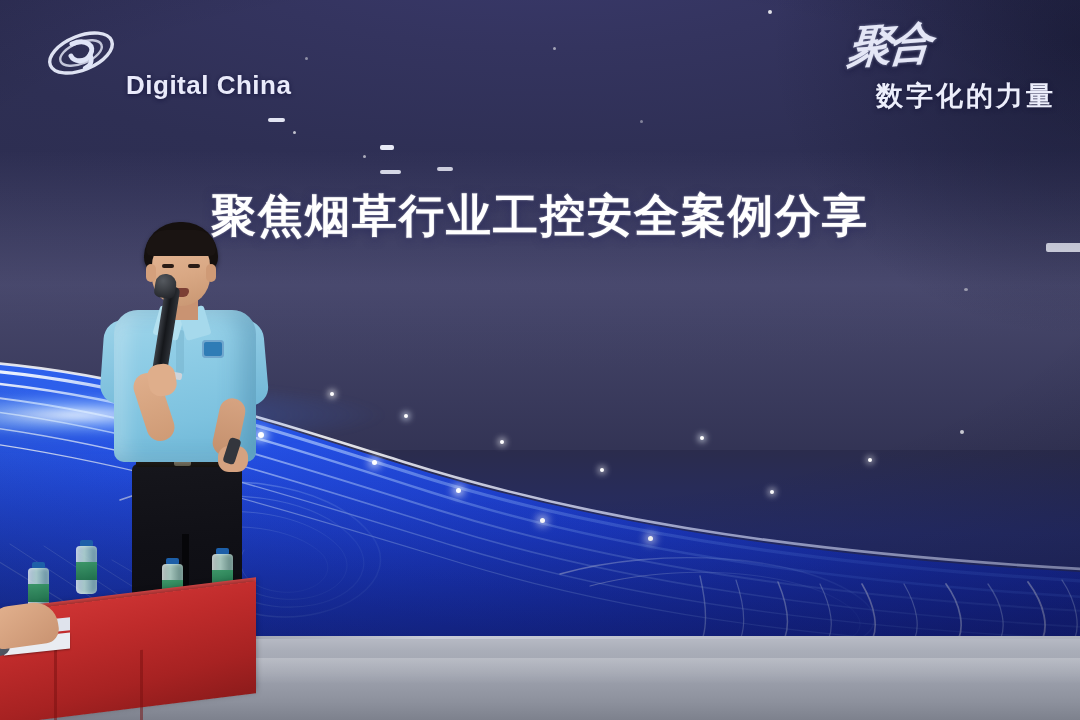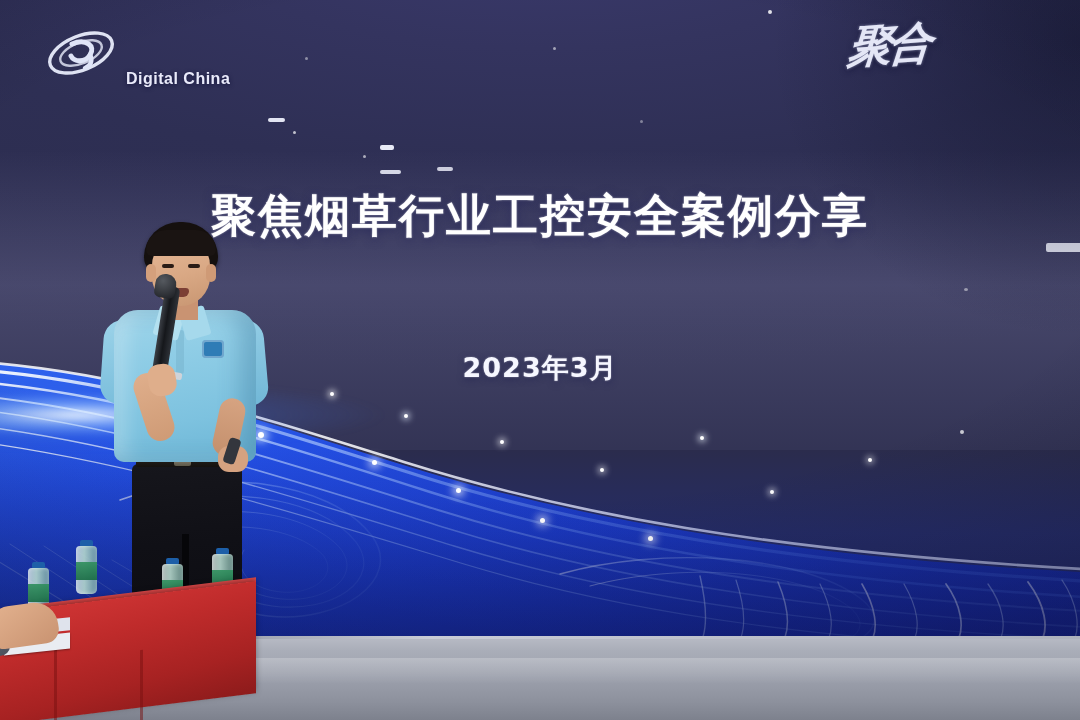--- a/index.html
+++ b/index.html
@@ -77,21 +77,21 @@
   
   #logo-dc { position:absolute; left:44px; top:18px; width:250px; height:72px; }
   #logo-dc .mark { position:absolute; left:0; top:4px; width:74px; height:62px; }
   #logo-dc .cn-name {
     position:absolute; left:82px; top:20px;
     font-size:30px; font-weight:bold; color:#f0f1fb; letter-spacing:3px;
     text-shadow:0 1px 4px rgba(20,20,60,.9);
   }
   #logo-dc .en-name {
     position:absolute; left:82px; top:52px;
-    font-size:16px; font-weight:bold; color:#e9eafa; letter-spacing:.5px;
+    font-size:26px; font-weight:bold; color:#e9eafa; letter-spacing:.5px;
     text-shadow:0 1px 4px rgba(20,20,60,.9);
   }
 
   
   #logo-ju { position:absolute; right:24px; top:16px; width:270px; height:96px; }
   #logo-ju .calli {
     position:absolute; right:128px; top:0px;
     font-size:44px; font-weight:bold; color:#e4e6f6;
     font-style:italic; letter-spacing:-4px;
     text-shadow:0 0 3px rgba(220,225,255,.55), 0 2px 6px rgba(20,20,55,.9);
@@ -347,36 +347,36 @@
       <div class="spark" style="left:770px;top:150px;width:4px;height:4px;box-shadow:0 0 6px 2px rgba(255,255,255,.6);"></div>
       <div class="spark" style="left:868px;top:118px;width:4px;height:4px;box-shadow:0 0 6px 2px rgba(255,255,255,.55);"></div>
       <div class="spark" style="left:236px;top:18px;width:4px;height:4px;box-shadow:0 0 7px 3px rgba(255,255,255,.8);"></div>
       <div class="spark" style="left:168px;top:124px;width:4px;height:4px;box-shadow:0 0 6px 2px rgba(255,255,255,.6);"></div>
     </div>
 
     <div class="darkR"></div>
     <div class="vign"></div>
 
     <div id="title" class="cn">聚焦烟草行业工控安全案例分享</div>
-    <div id="subdate" class="cn">2023年3月</div>
 
     <div id="logo-dc">
       <svg class="mark" viewBox="0 0 74 62" aria-hidden="true">
         <g fill="none" stroke="#e8ecfb" stroke-linecap="round">
           <ellipse cx="37" cy="31" rx="33" ry="17" transform="rotate(-22 37 31)" stroke-width="3.4" opacity=".95"></ellipse>
           <ellipse cx="37" cy="31" rx="22" ry="10.5" transform="rotate(-22 37 31)" stroke-width="2.4" opacity=".8"></ellipse>
           <path d="M28 22 C42 16, 52 24, 46 33 C41 41, 30 40, 27 34" stroke-width="5" stroke="#dfe4f7"></path>
           <path d="M46 33 C49 38, 47 44, 41 46" stroke-width="4.4" stroke="#dfe4f7"></path>
         </g>
       </svg>
       <div class="en-name">Digital China</div>
     </div>
 
     <div id="logo-ju">
       <div class="calli cn">聚合</div>
+      <div class="tag cn">数字化的力量</div>
     </div>
   </div>
 
   <div id="floor">
     <div class="edge"></div>
     <div class="sheen"></div>
   </div>
 
   <div id="speaker">
     <div class="sp" id="sp-legs"></div>

